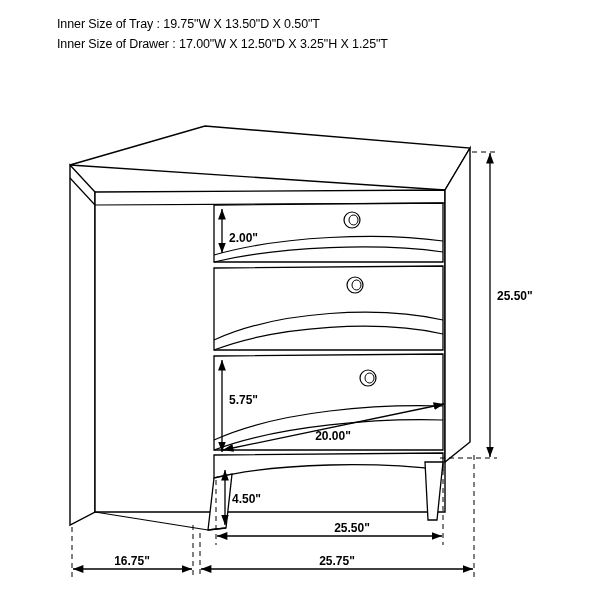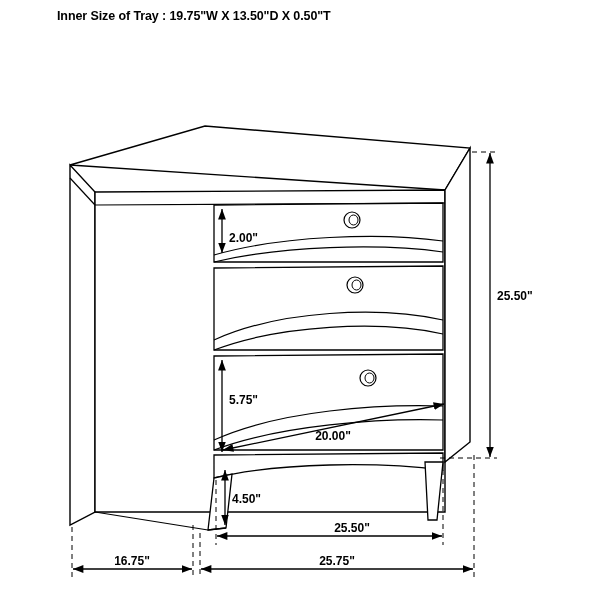--- a/index.html
+++ b/index.html
@@ -14,23 +14,23 @@
     overflow: hidden;
   }
   #page {
     position: relative;
     width: 600px;
     height: 600px;
   }
   .spec-block {
     position: absolute;
     left: 57px;
-    top: 6px;
+    top: 14px;
     font-size: 12.5px;
-    font-weight: bold;
+    font-weight: normal;
     color: #000;
     line-height: 20px;
     letter-spacing: -0.1px;
     white-space: nowrap;
   }
   .spec-line {
     display: block;
   }
   svg {
     position: absolute;
@@ -44,20 +44,21 @@
     fill: #000;
   }
 </style>
 </head>
 <body>
 
 <div id="page">
 
   <div class="spec-block">
     <span class="spec-line">Inner Size of Tray : 19.75"W X 13.50"D X 0.50"T</span>
+    <span class="spec-line">Inner Size of Drawer : 17.00"W X 12.50"D X 3.25"H X 1.25"T</span>
   </div>
 
   <svg width="600" height="600" viewBox="0 0 600 600">
 
     <polygon points="70,165 205,126 470,148 445,190" fill="#ffffff" stroke="#000000" stroke-width="1.4"></polygon>
 
     <polygon points="70,165 70,525 95,512 95,192" fill="#ffffff" stroke="#000000" stroke-width="1.4"></polygon>
 
     <polygon points="95,192 445,190 445,512 95,512" fill="#ffffff" stroke="#000000" stroke-width="1.4"></polygon>
 

